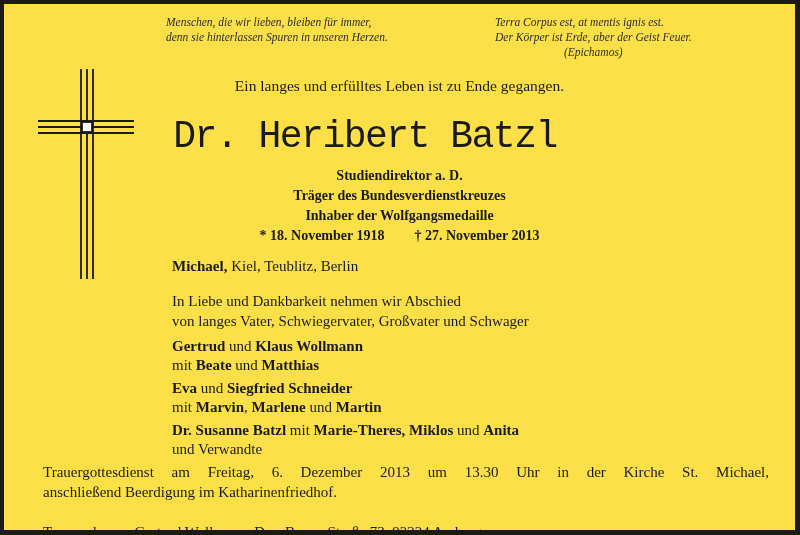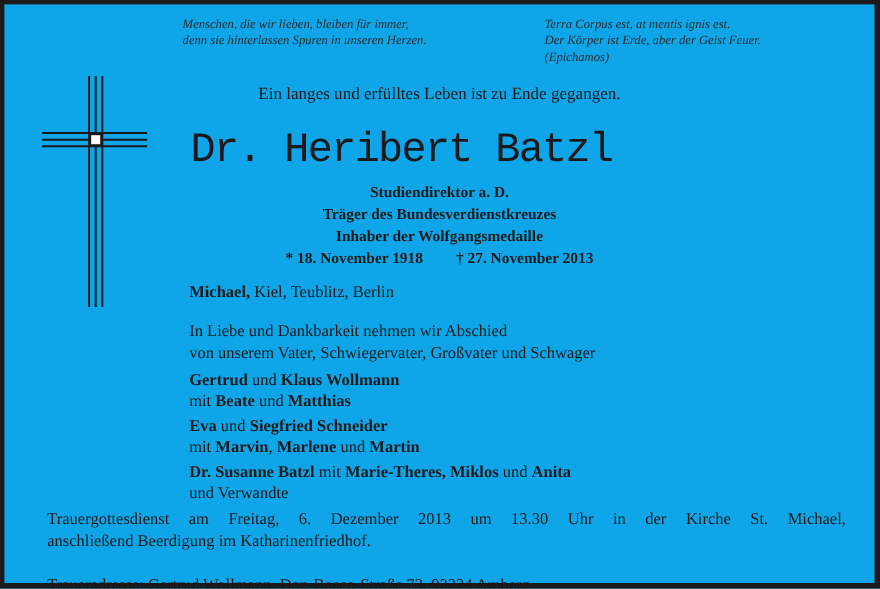--- a/index.html
+++ b/index.html
@@ -6,34 +6,34 @@
     body {
       width: 800px; height: 535px;
       background: #1c1a1a;
       position: relative;
       overflow: hidden;
     }
     .page {
       position: absolute;
       left: 4px; top: 4px;
       width: 791px; height: 526px;
-      background: #0ea5e9;
+      background: #fde047;
       color: #1a1a1a;
       font-family: "Liberation Serif", "DejaVu Serif", serif;
     }
     .abs { position: absolute; white-space: nowrap; }
     .quote {
       font-style: italic;
       font-size: 11.5px;
       line-height: 15px;
       color: #2a2a2a;
     }
     .quote-left { left: 162px; top: 11px; }
     .quote-right { left: 491px; top: 11px; }
-    .quote-right .attribution { display: block; text-align: left; }
+    .quote-right .attribution { display: block; text-align: center; }
     .intro {
       left: 0; width: 791px; top: 73px;
       text-align: center;
       font-size: 15.5px;
     }
     .name {
       left: 0; width: 722px; top: 110px;
       text-align: center;
       font-family: "Liberation Mono", "DejaVu Sans Mono", monospace;
       font-size: 38px;
@@ -124,21 +124,21 @@
   <div class="abs dates">
     <span>* 18. November 1918</span><span class="gap"></span><span>† 27. November 2013</span>
   </div>
 
   <div class="abs places">
     <b>Michael,</b><span> Kiel, Teublitz, Berlin</span>
   </div>
 
   <div class="abs farewell">
     <div>In Liebe und Dankbarkeit nehmen wir Abschied</div>
-    <div>von unserem Vater, Schwiegervater, Großvater und Schwager</div>
+    <div>von langes Vater, Schwiegervater, Großvater und Schwager</div>
   </div>
 
   <div class="abs family" id="family-list">
       <div class="group">
         <div><b>Gertrud</b><span> und </span><b>Klaus Wollmann</b></div>
         <div><span>mit </span><b>Beate</b><span> und </span><b>Matthias</b></div>
       </div>
       <div class="group">
         <div><b>Eva</b><span> und </span><b>Siegfried Schneider</b></div>
         <div><span>mit </span><b>Marvin</b><span>, </span><b>Marlene</b><span> und </span><b>Martin</b></div>

